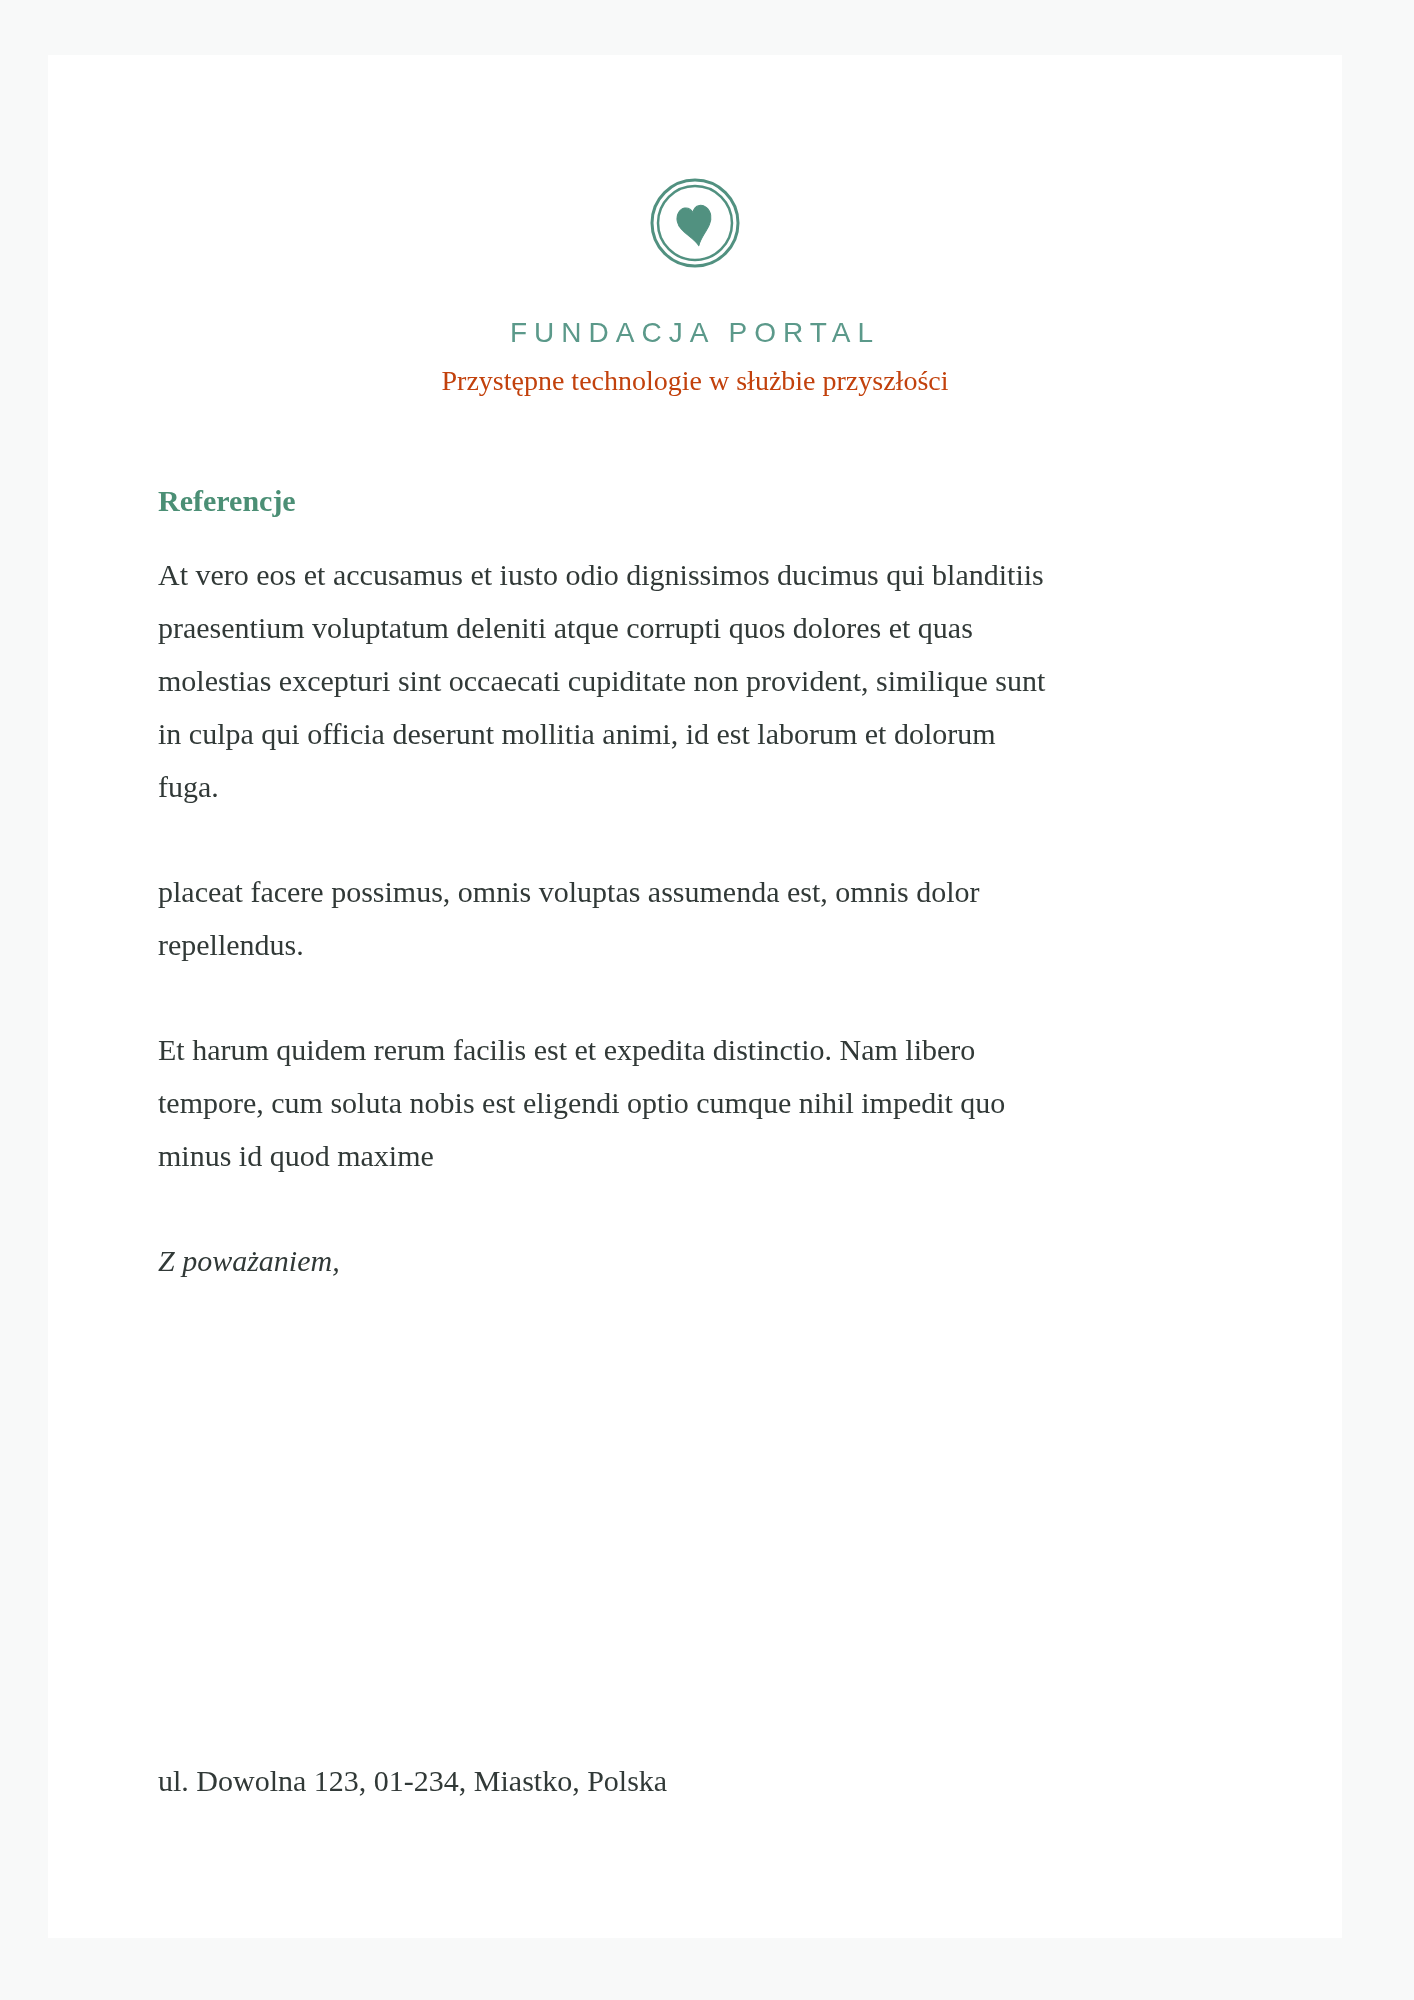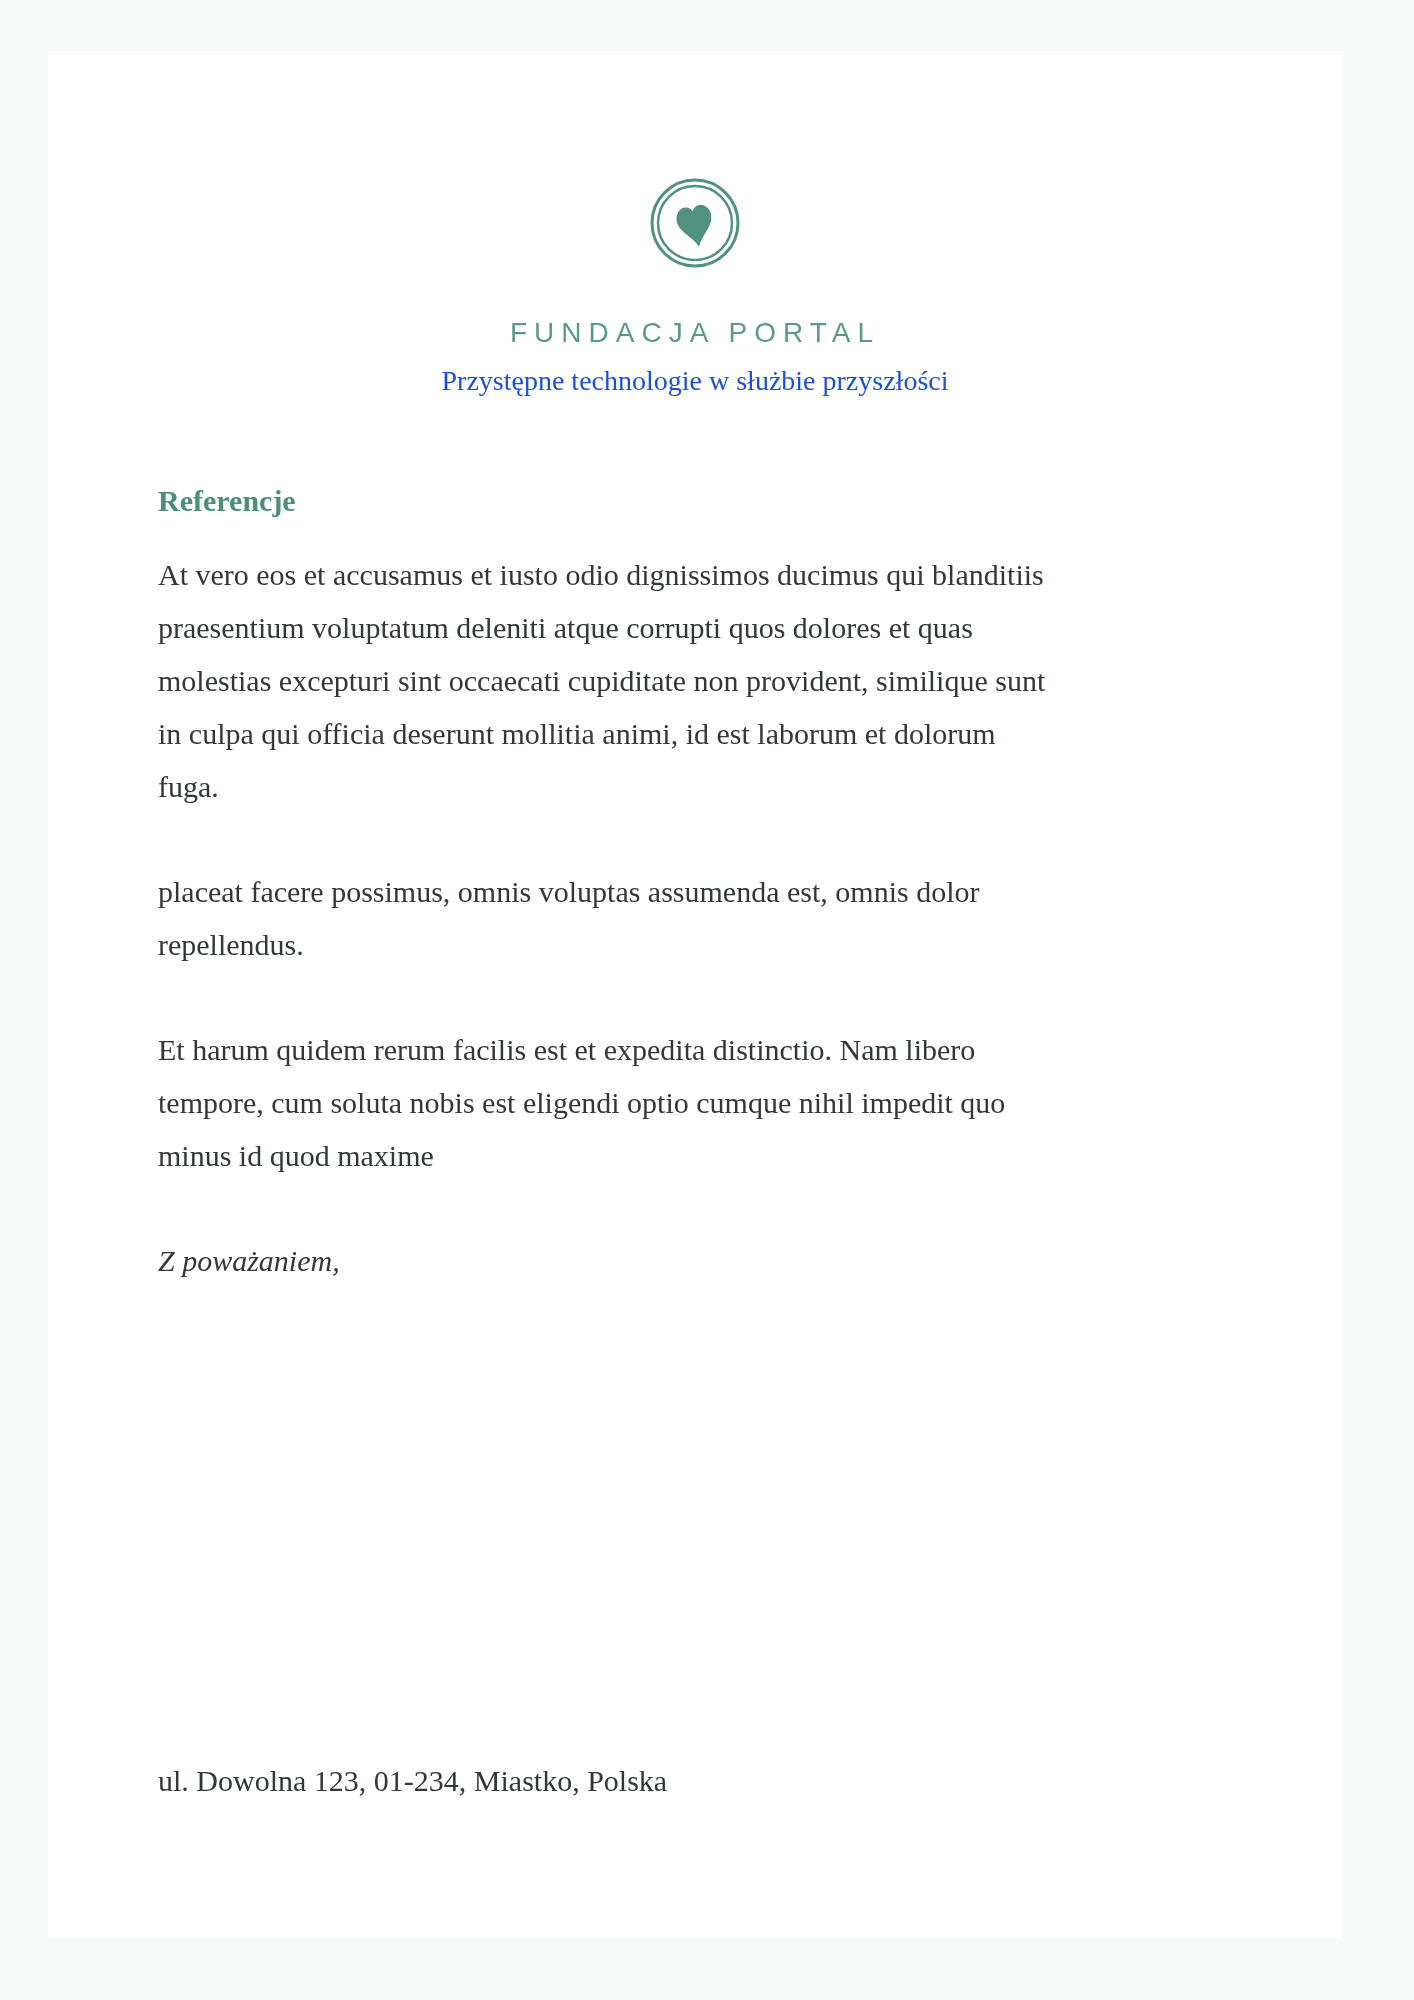--- a/index.html
+++ b/index.html
@@ -42,21 +42,21 @@
     margin-top: 44px;
     font-family: "Liberation Sans", "DejaVu Sans", sans-serif;
     font-weight: 300;
     font-size: 28px;
     letter-spacing: 7px;
     color: #5b998a;
   }
   .tagline {
     margin-top: 16px;
     font-size: 28px;
-    color: #1d4ed8;
+    color: #c2410c;
   }
   .letter-body {
     max-width: 900px;
     text-align: left;
   }
   .letter-heading {
     margin-top: 87px;
     font-size: 30px;
     font-weight: bold;
     color: #4b8f75;

